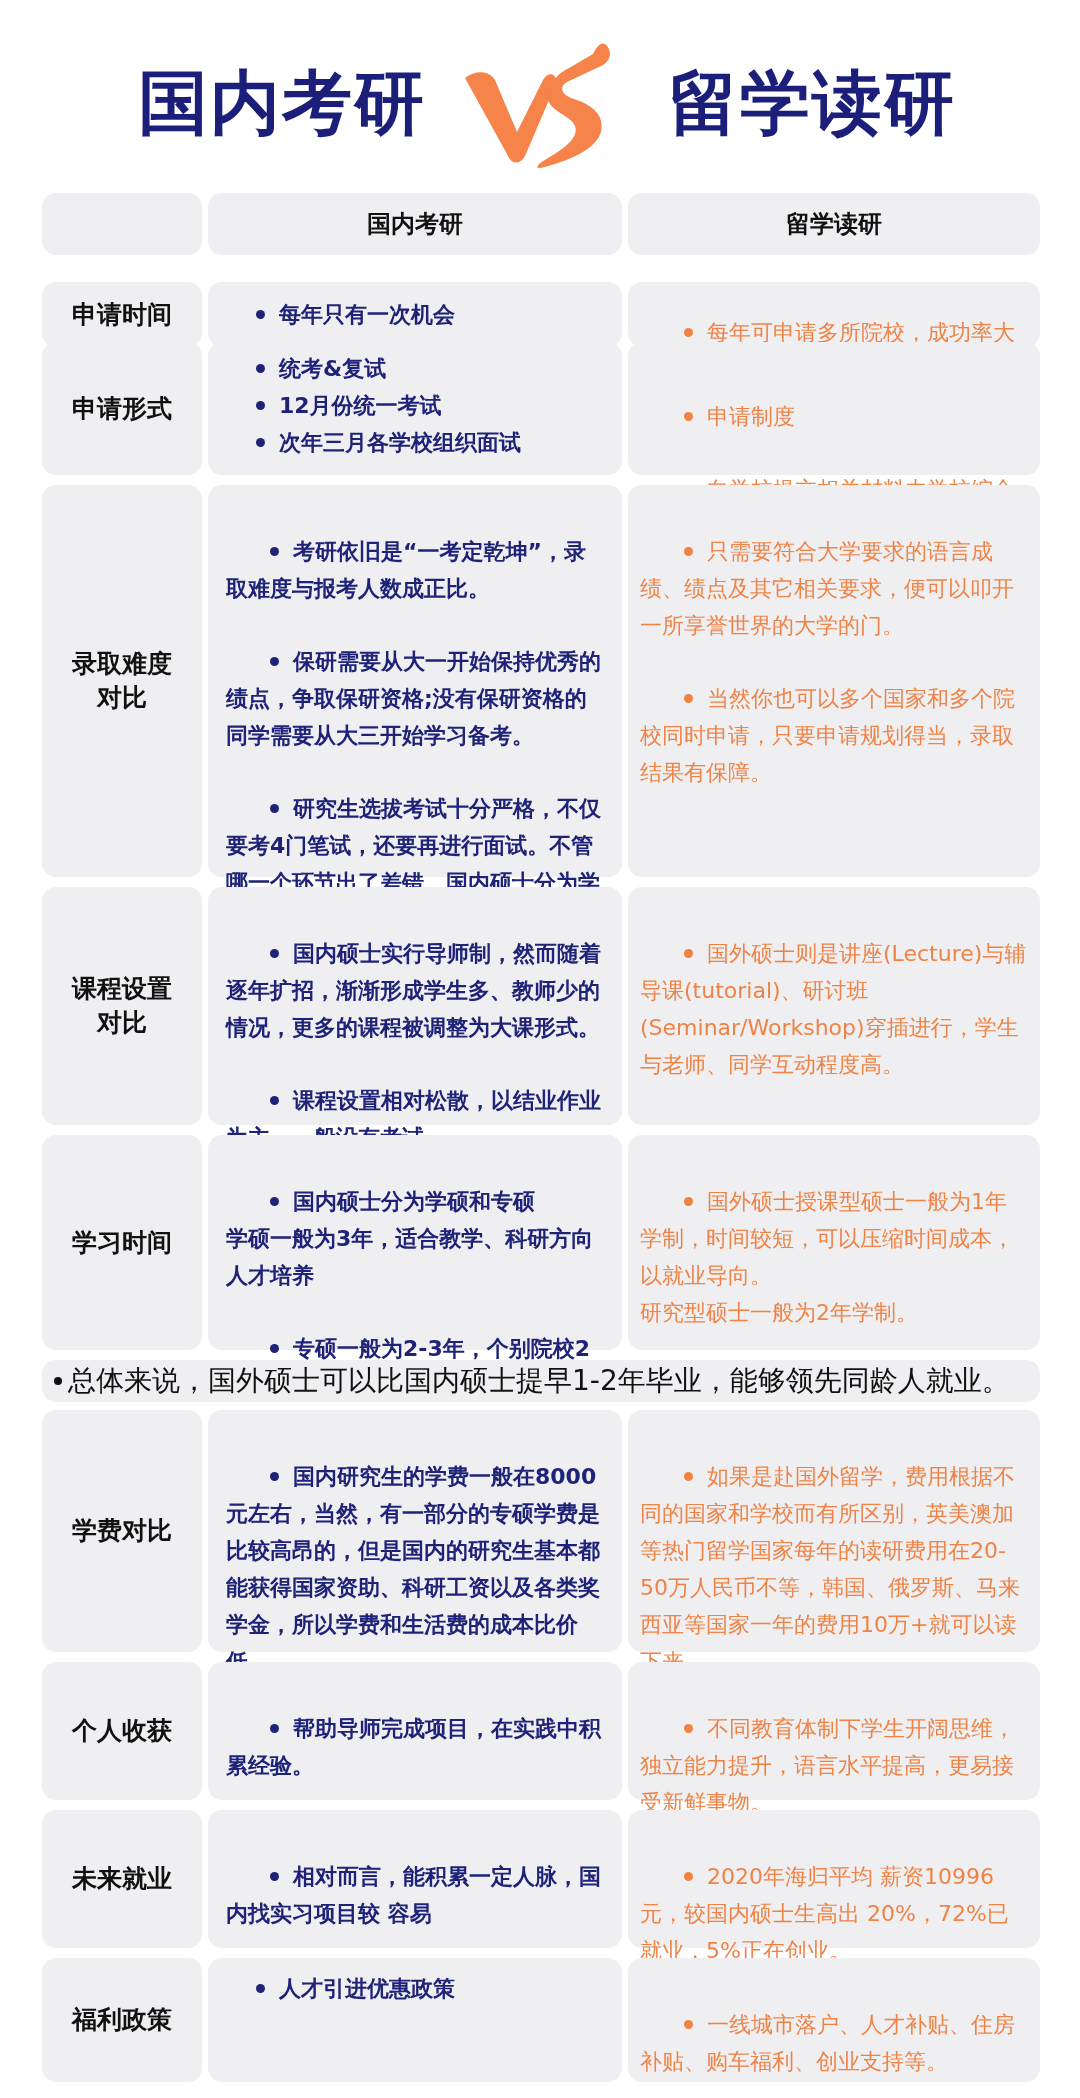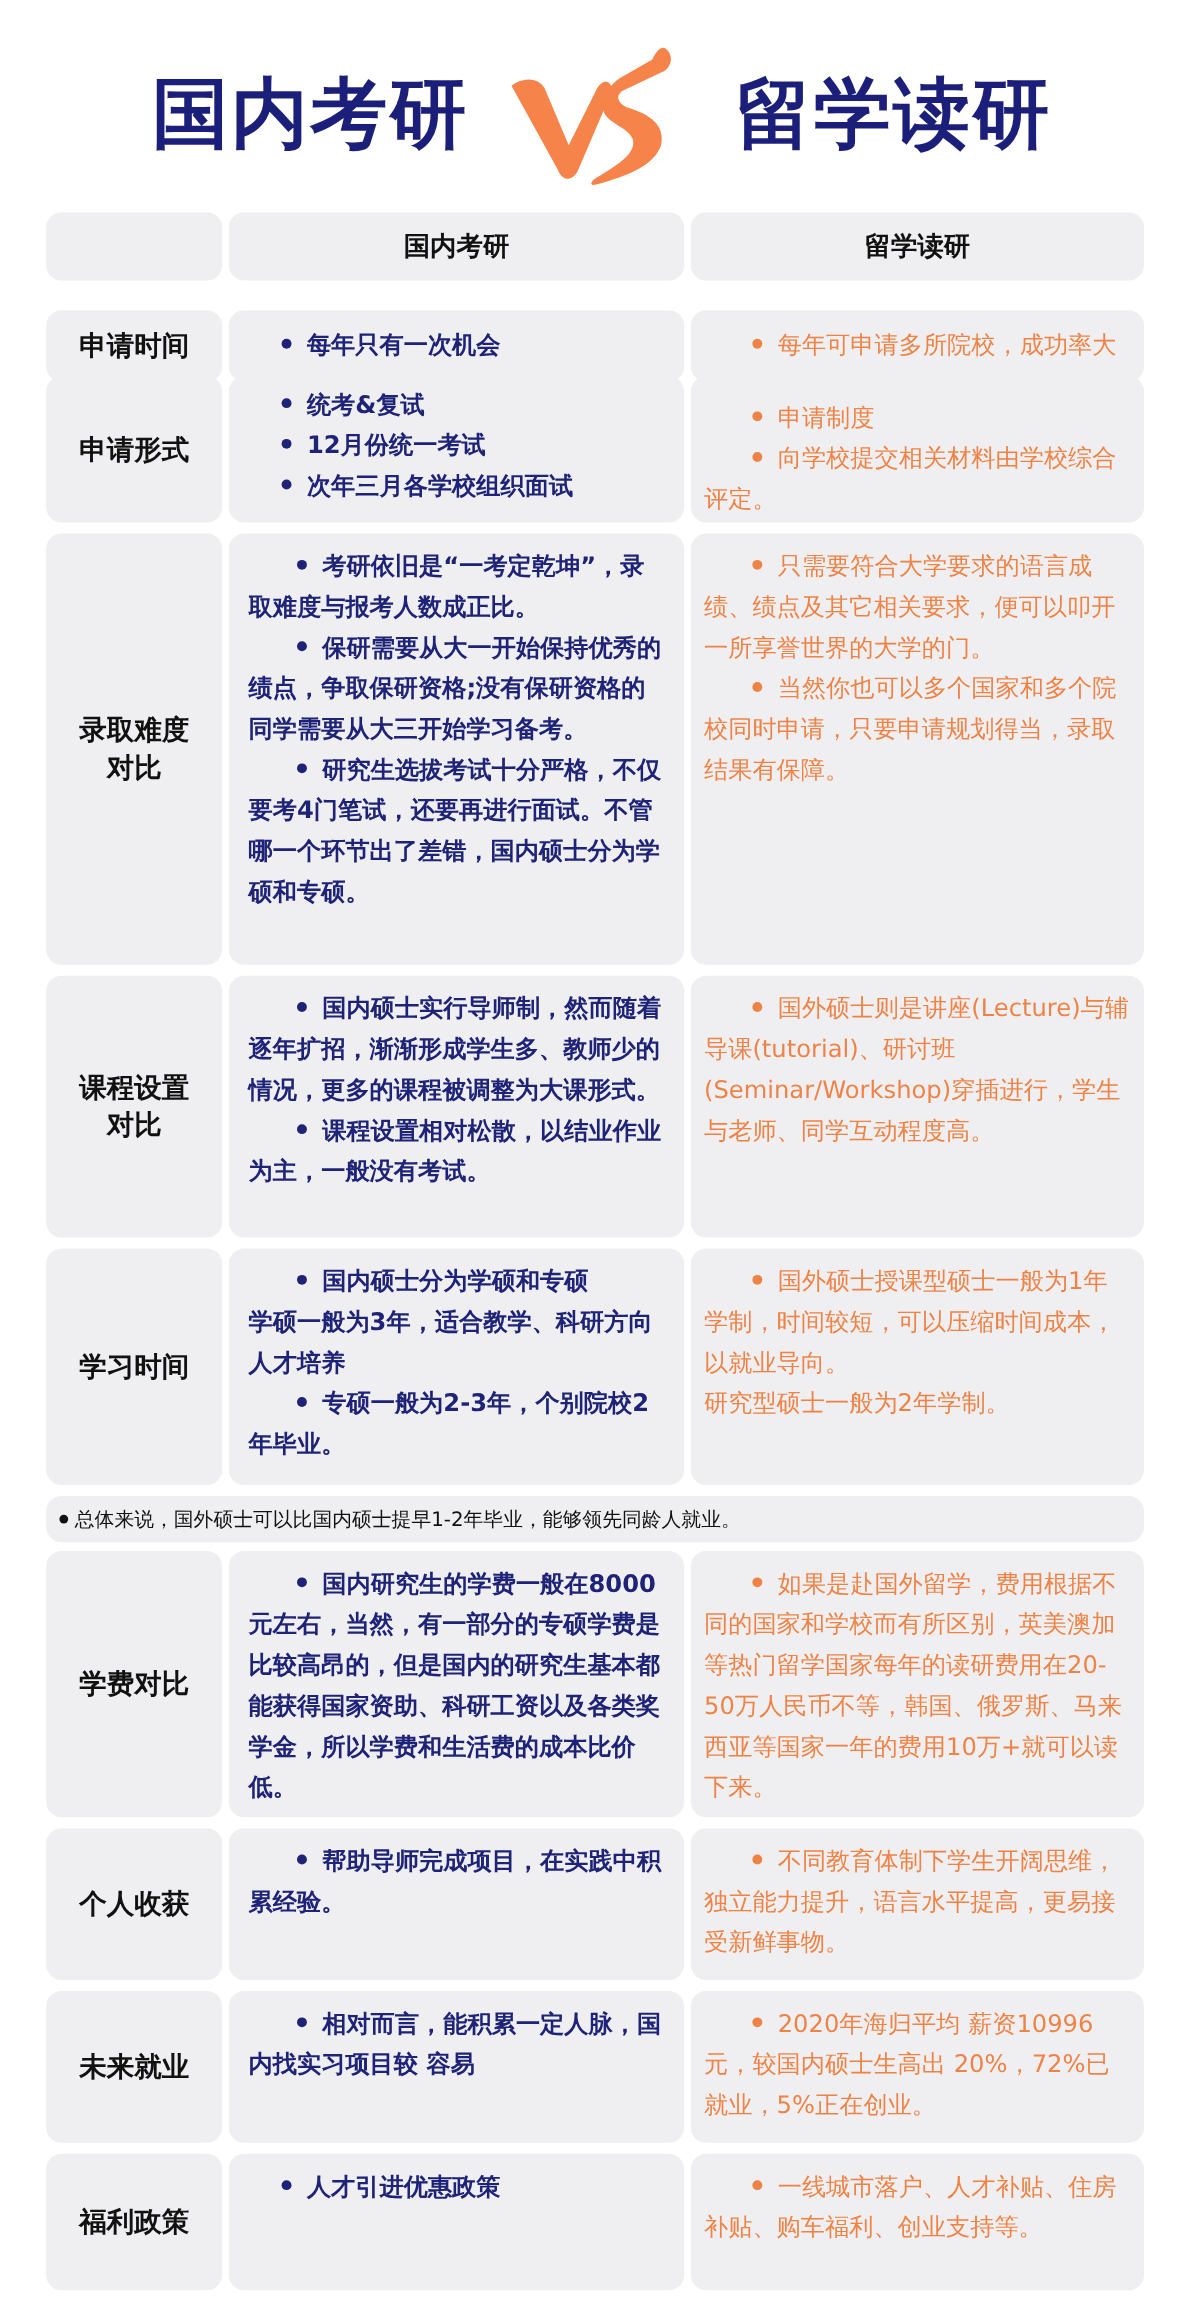--- a/index.html
+++ b/index.html
@@ -13,27 +13,27 @@
   .title .vs { position: absolute; left: 455px; top: -12px; width: 170px; height: 130px; }
   .grid { position: absolute; left: 42px; top: 193px; width: 998px; }
   .row { position: absolute; left: 0; width: 998px; }
   .cell { position: absolute; top: 0; bottom: 0; background: #efeff2; border-radius: 14px; box-sizing: border-box; }
   .c1 { left: 0; width: 160px; display: flex; align-items: center; justify-content: center; text-align: center;
         font-size: 25px; font-weight: bold; color: #111; line-height: 34px; }
   .c2 { left: 166px; width: 414px; padding: 12px 18px 12px 18px; color: #1f2377; font-size: 22px; line-height: 37px; font-weight: bold; }
   .c3 { left: 586px; width: 412px; padding: 12px 12px 12px 12px; color: #ef8346; font-size: 22px; line-height: 37px; }
   .hdr { display: flex; align-items: center; justify-content: center; font-size: 24px; font-weight: bold; color: #111; padding: 0; }
   .para { margin: 0; }
-  .ind { text-indent: 44px; }
+  .ind { text-indent: 44px; margin-top: 36px; }
   .bl { padding-left: 30px; position: relative; }
   .bl .dot, .para .dot { display: inline-block; width: 9px; height: 9px; border-radius: 50%; margin-right: 14px; vertical-align: middle; position: relative; top: -2px; text-indent: 0; }
   .c2 .dot { background: #1f2377; }
   .c3 .dot { background: #ef8346; }
   .summary { position: absolute; left: 0; width: 998px; background: #efeff2; border-radius: 14px; box-sizing: border-box;
-             padding: 0 12px; display: flex; align-items: center; font-size: 18px; color: #111; }
+             padding: 0 12px; display: flex; align-items: center; font-size: 28px; color: #111; }
   .summary .dot { display: inline-block; width: 8px; height: 8px; border-radius: 50%; background: #111; margin-right: 6px; }
   .vcenter { display: flex; flex-direction: column; justify-content: center; }
 </style>
 </head>
 <body>
 
 <div class="title">
   <div class="left">国内考研</div>
   <svg class="vs" viewBox="0 0 170 130">
     <path d="M10 38 C20 30 34 30 40 40 L62 92 L88 40 C94 30 104 34 100 46 L70 116 C64 126 56 124 52 114 Z" fill="#f5834a"></path>

